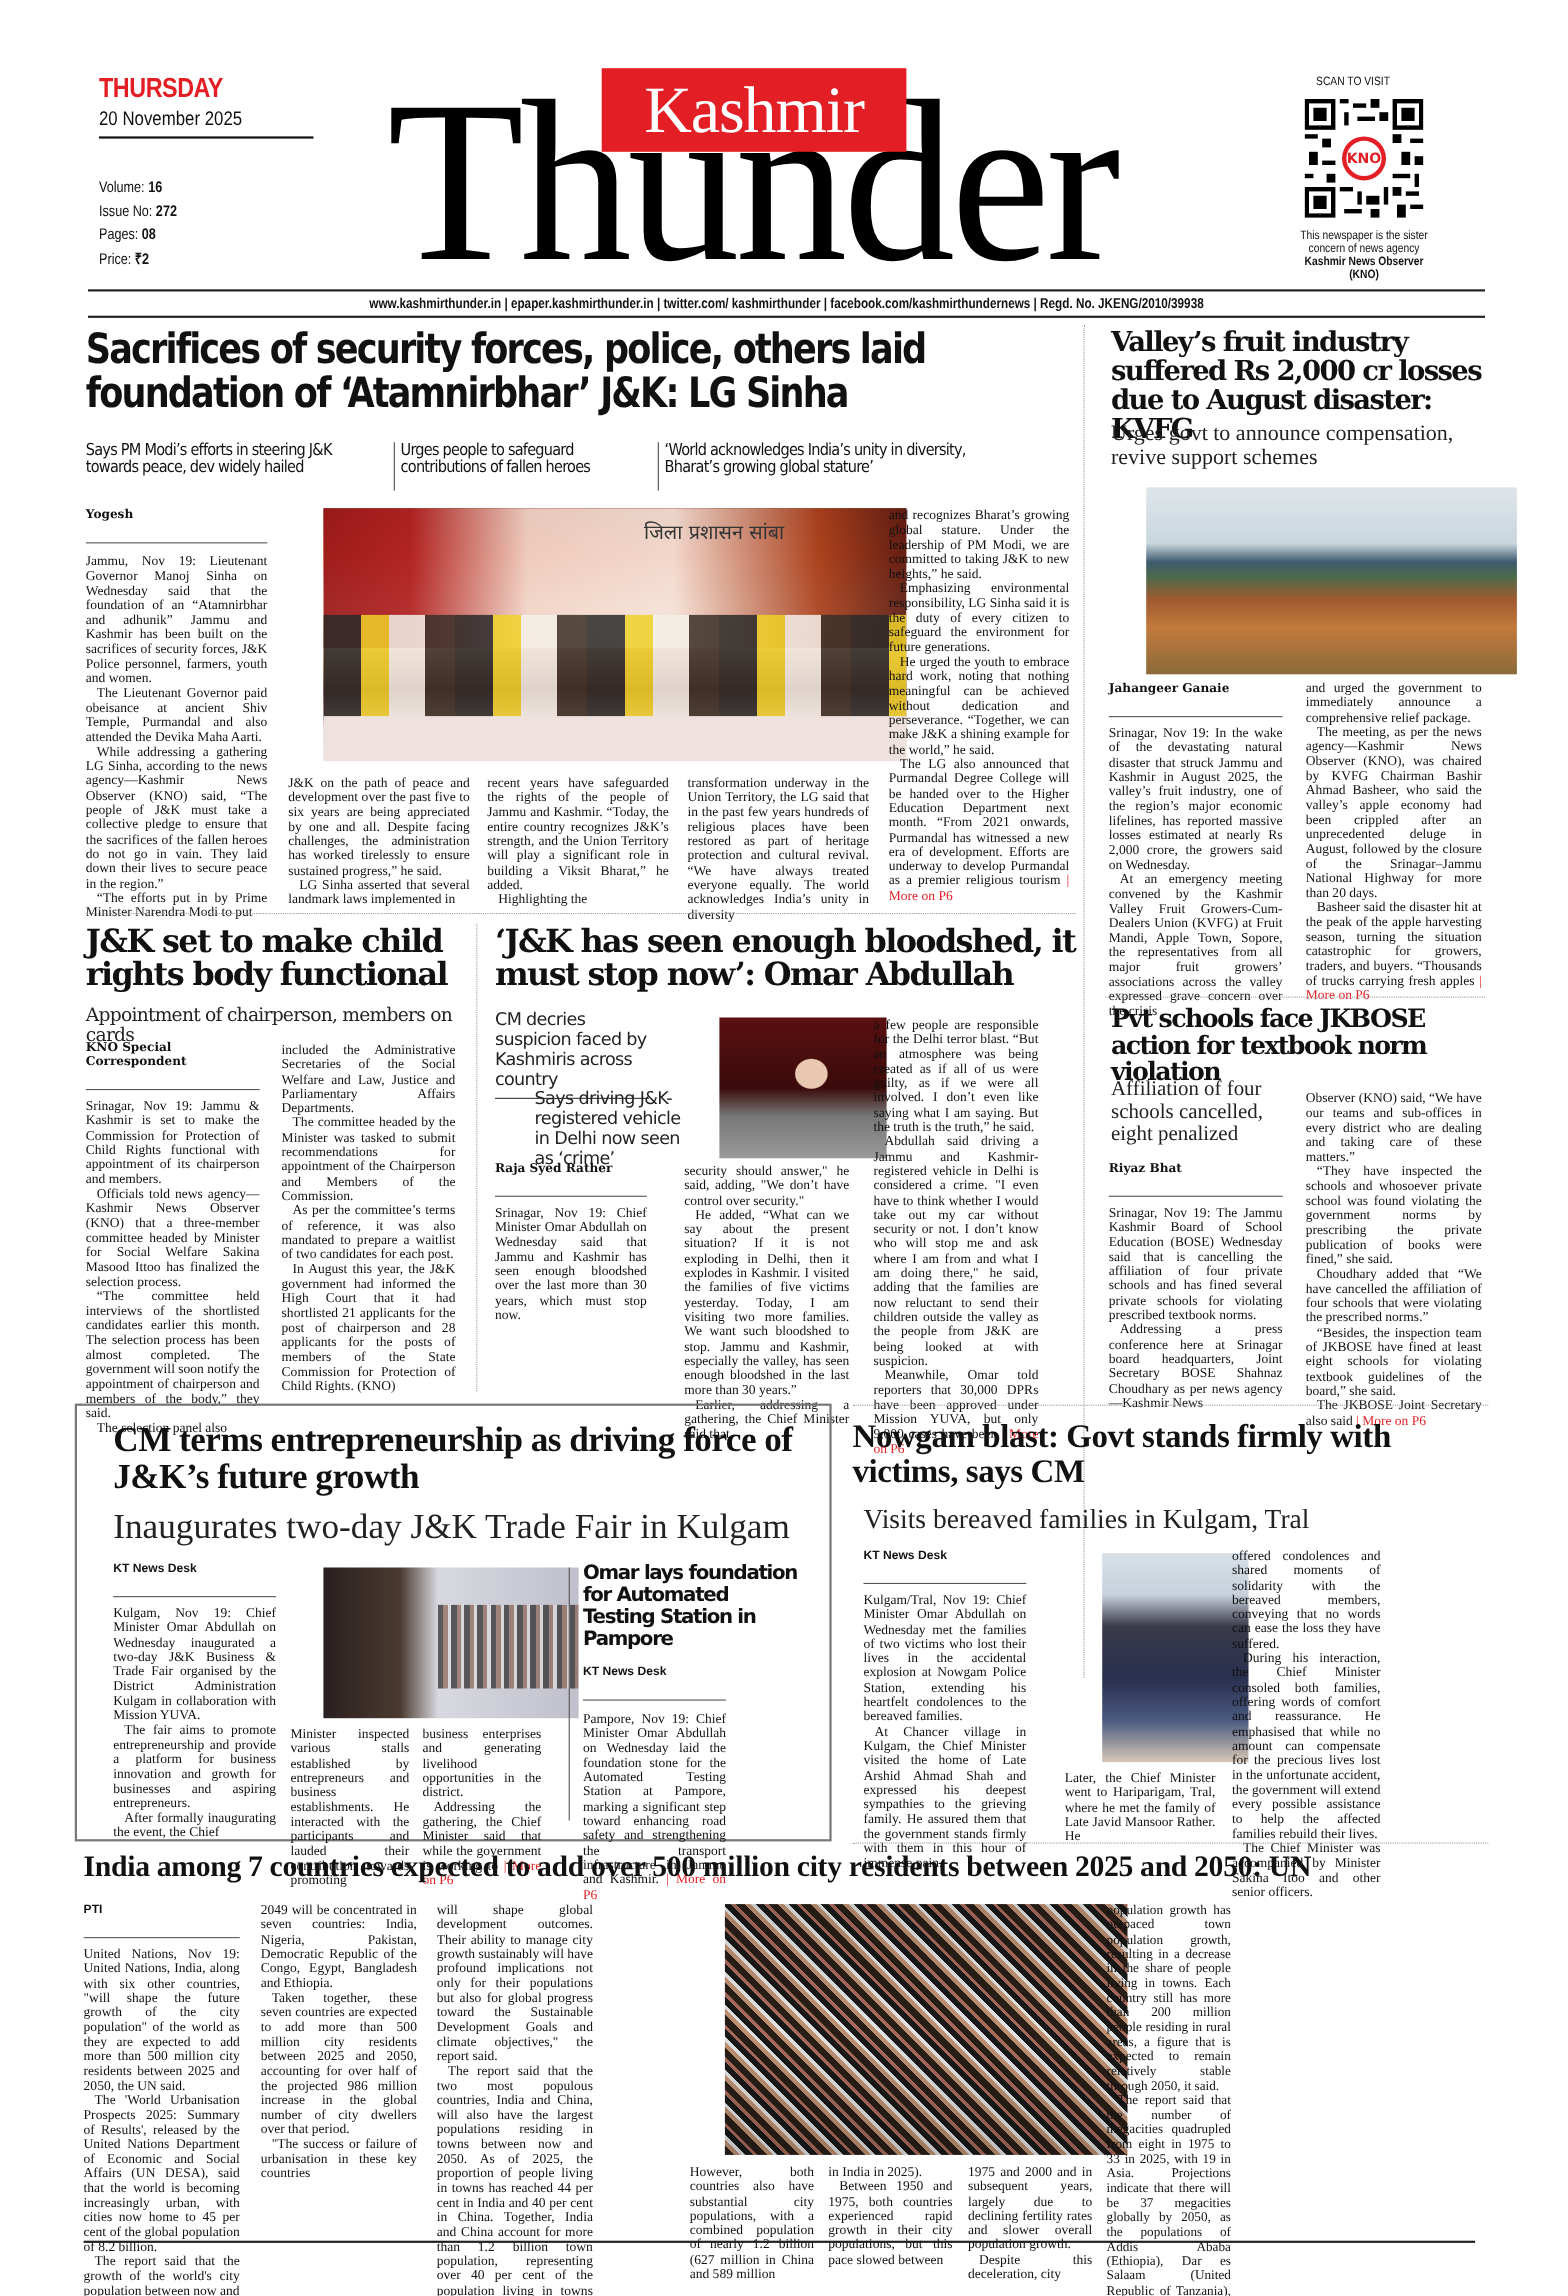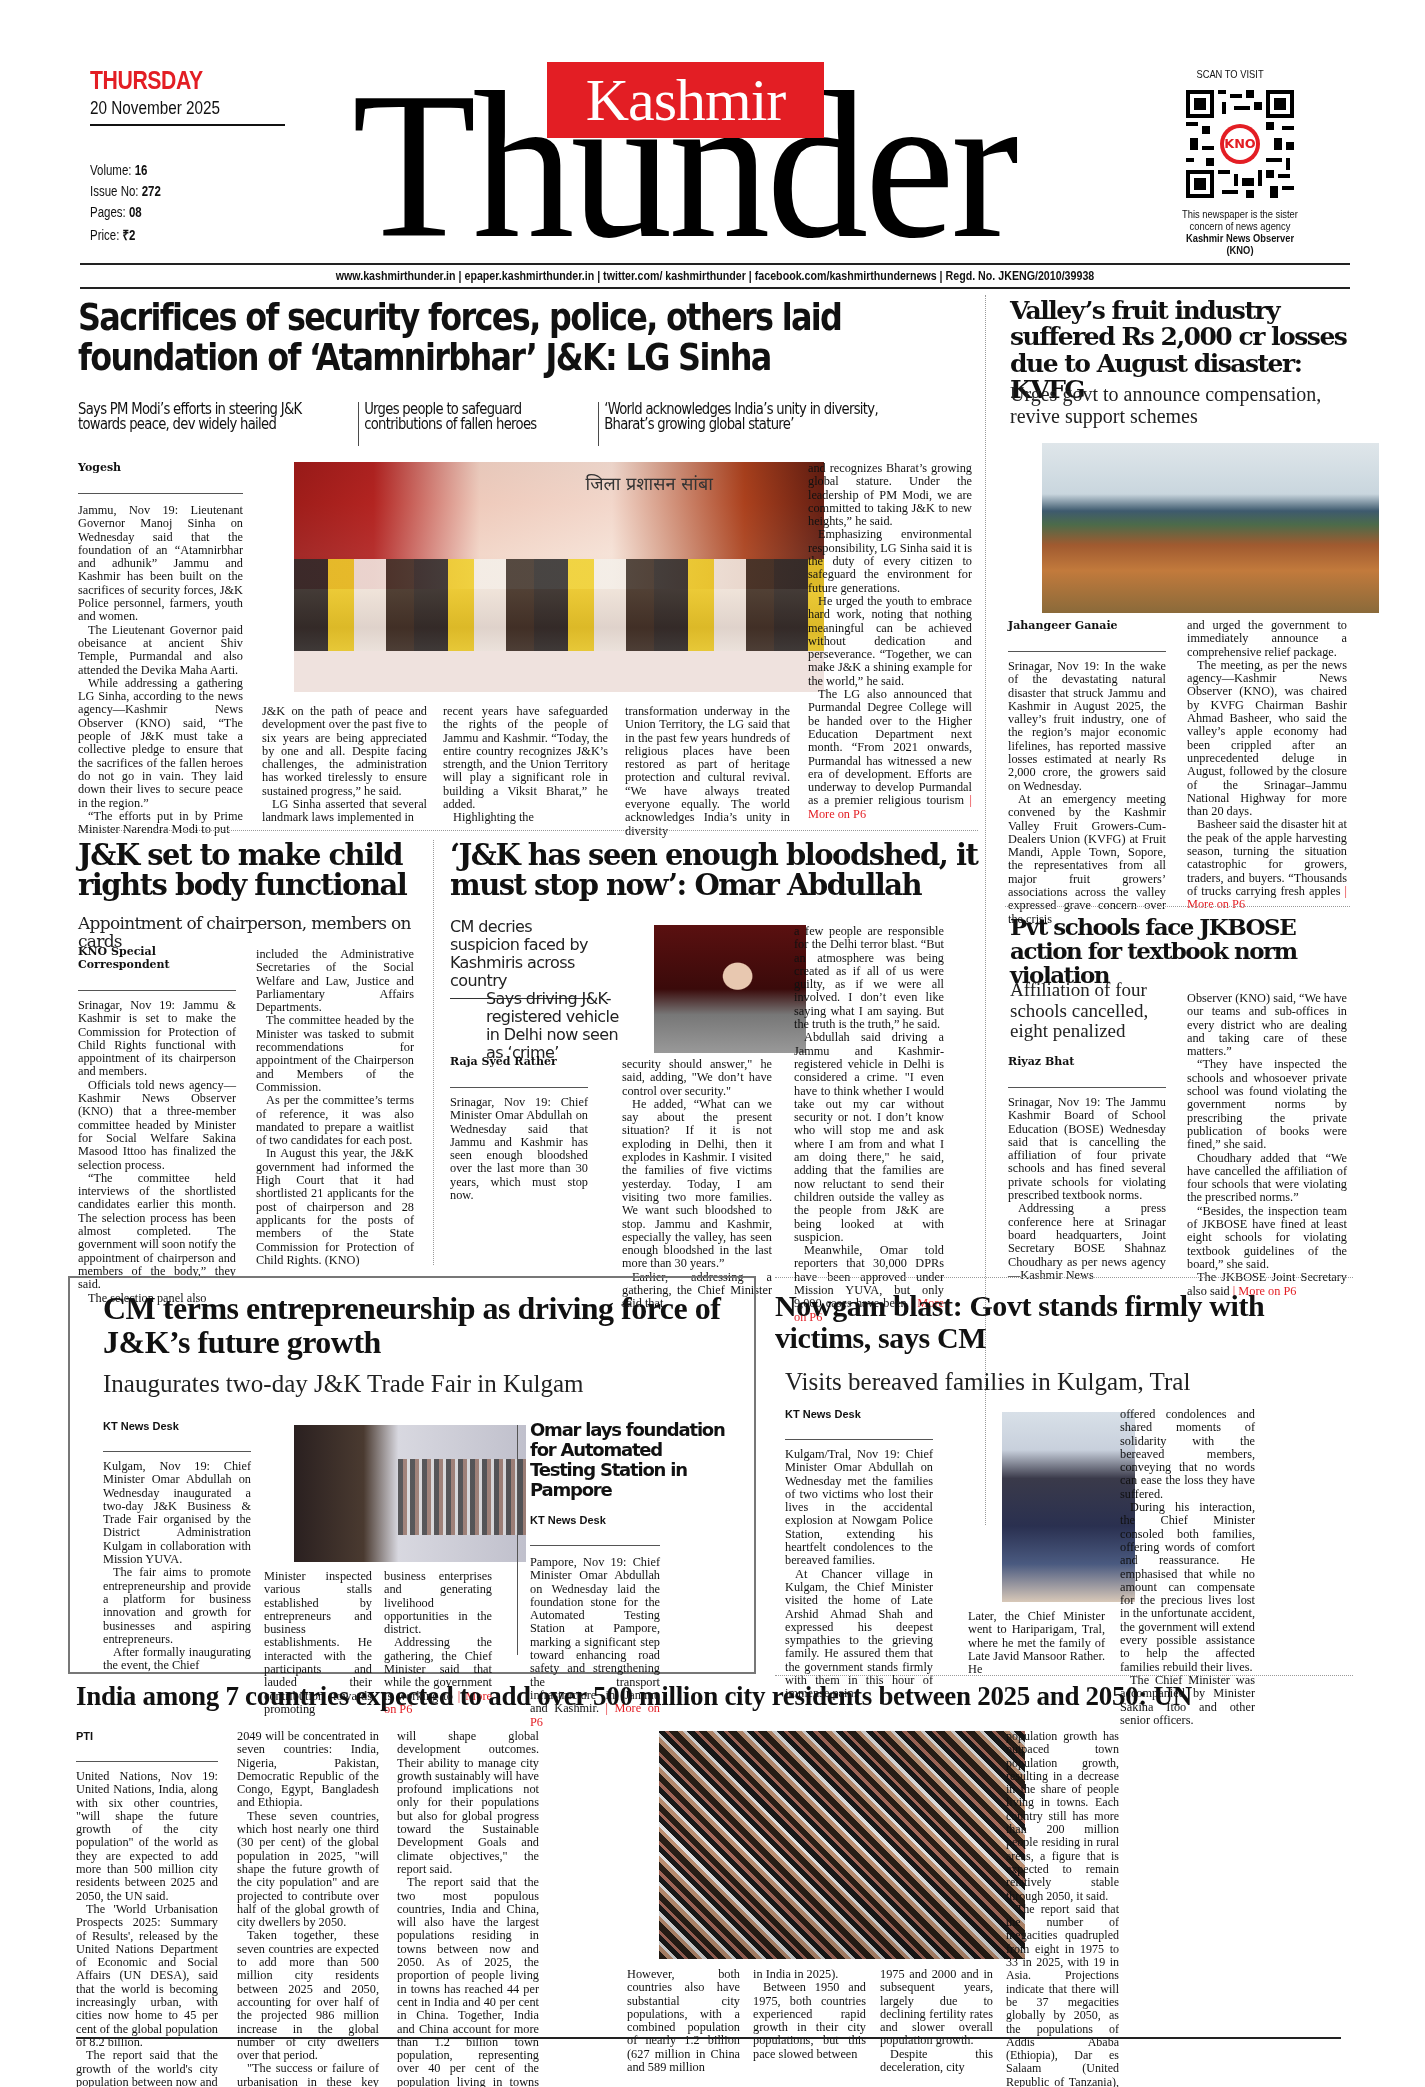--- a/index.html
+++ b/index.html
@@ -244,21 +244,21 @@
 <div class="abs body" style="left:1187px; top:992px; width:160px;">
   <p>Observer (KNO) said, “We have our teams and sub-offices in every district who are dealing and taking care of these matters.”</p>
   <p>“They have inspected the schools and whosoever private school was found violating the government norms by prescribing the private publication of books were fined,” she said.</p>
   <p>Choudhary added that “We have cancelled the affiliation of four schools that were violating the prescribed norms.”</p>
   <p>“Besides, the inspection team of JKBOSE have fined at least eight schools for violating textbook guidelines of the board,” she said.</p>
   <p><span>The JKBOSE Joint Secretary also said</span><span class="more"> | More on P6</span></p>
 </div>
 
 <div class="abs box" style="left:68px; top:1276px; width:688px; height:398px;"></div>
 <div class="abs hl" style="left:103px; top:1292px; width:640px; font-size:32px; font-family:'Liberation Serif',serif; letter-spacing:-0.5px;">CM terms entrepreneurship as driving force of J&amp;K’s future growth</div>
-<div class="abs deck" style="left:103px; top:1370px; width:640px; font-size:25px;">Inaugurates two-day J&amp;K Trade Fair in Kulgam</div>
+<div class="abs deck" style="left:103px; top:1370px; width:640px; font-size:32px;">Inaugurates two-day J&amp;K Trade Fair in Kulgam</div>
 <div class="abs" style="left:103px; top:1420px; width:148px;">
   <div class="byline" style="font-family:'Liberation Sans',sans-serif;">KT News Desk</div>
   <div class="body" style="margin-top:8px;">
     <p>Kulgam, Nov 19: Chief Minister Omar Abdullah on Wednesday inaugurated a two-day J&amp;K Business &amp; Trade Fair organised by the District Administration Kulgam in collaboration with Mission YUVA.</p>
     <p>The fair aims to promote entrepreneurship and provide a platform for business innovation and growth for businesses and aspiring entrepreneurs.</p>
     <p>After formally inaugurating the event, the Chief</p>
   </div>
 </div>
 <div class="abs photo photo-fair" style="left:262px; top:1425px; width:232px; height:137px;">
     <div class="crowd"></div>
@@ -304,21 +304,20 @@
 <div class="abs" style="left:76px; top:1730px; width:142px;">
   <div class="byline" style="font-family:'Liberation Sans',sans-serif;">PTI</div>
   <div class="body" style="margin-top:8px;">
     <p>United Nations, Nov 19: United Nations, India, along with six other countries, "will shape the future growth of the city population" of the world as they are expected to add more than 500 million city residents between 2025 and 2050, the UN said.</p>
     <p>The 'World Urbanisation Prospects 2025: Summary of Results', released by the United Nations Department of Economic and Social Affairs (UN DESA), said that the world is becoming increasingly urban, with cities now home to 45 per cent of the global population of 8.2 billion.</p>
     <p>The report said that the growth of the world's city population between now and</p>
   </div>
 </div>
 <div class="abs body" style="left:237px; top:1730px; width:142px;">
   <p>2049 will be concentrated in seven countries: India, Nigeria, Pakistan, Democratic Republic of the Congo, Egypt, Bangladesh and Ethiopia.</p>
-  <p>These seven countries, which host nearly one third (30 per cent) of the global population in 2025, "will shape the future growth of the city population" and are projected to contribute over half of the global growth of city dwellers by 2050.</p>
   <p>Taken together, these seven countries are expected to add more than 500 million city residents between 2025 and 2050, accounting for over half of the projected 986 million increase in the global number of city dwellers over that period.</p>
   <p>"The success or failure of urbanisation in these key countries</p>
 </div>
 <div class="abs body" style="left:397px; top:1730px; width:142px;">
   <p>will shape global development outcomes. Their ability to manage city growth sustainably will have profound implications not only for their populations but also for global progress toward the Sustainable Development Goals and climate objectives," the report said.</p>
   <p>The report said that the two most populous countries, India and China, will also have the largest populations residing in towns between now and 2050. As of 2025, the proportion of people living in towns has reached 44 per cent in India and 40 per cent in China. Together, India and China account for more than 1.2 billion town population, representing over 40 per cent of the population living in towns globally.</p>
 </div>
 <div class="abs photo photo-crowd" style="left:627px; top:1731px; width:366px; height:228px;"></div>
 <div class="abs body" style="left:627px; top:1968px; width:113px;">
   <p>However, both countries also have substantial city populations, with a combined population of nearly 1.2 billion (627 million in China and 589 million</p>

